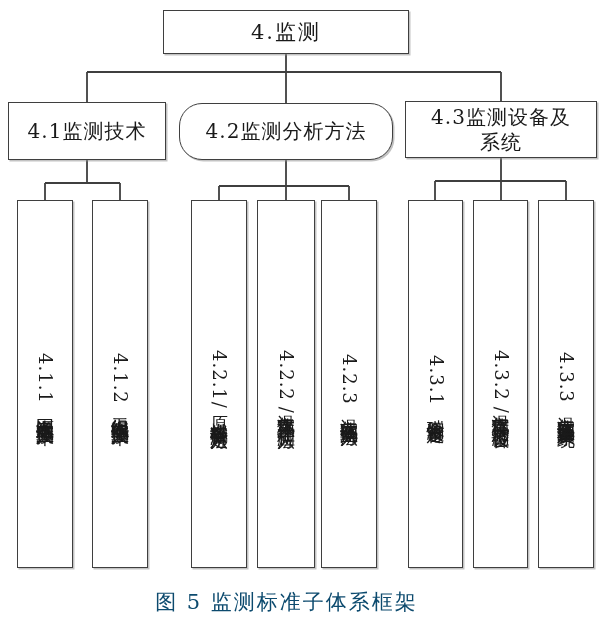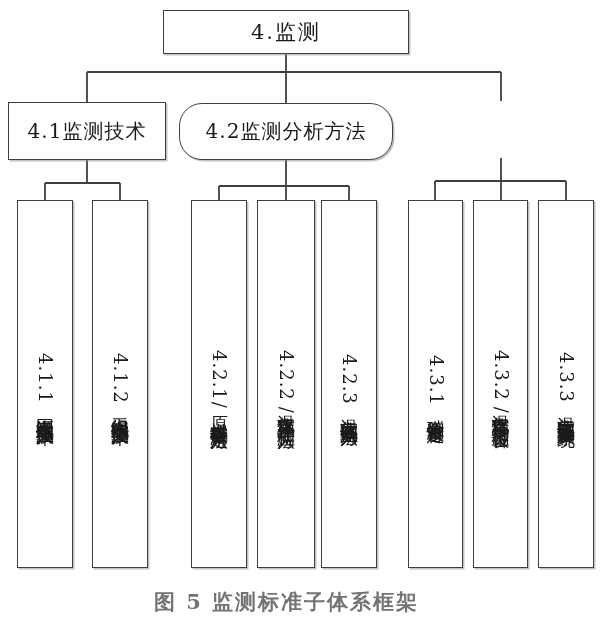--- a/index.html
+++ b/index.html
@@ -63,23 +63,23 @@
   .node-l3.b5 { left: 321px; width: 56px; }
   .node-l3.b6 { left: 408px; width: 55px; }
   .node-l3.b7 { left: 473px; width: 55px; }
   .node-l3.b8 { left: 538px; width: 56px; }
   .caption {
     position: absolute;
     left: 0; top: 588px;
     width: 573px;
     text-align: center;
     font-size: 21px;
-    font-weight: bold;
+    font-weight: normal;
     letter-spacing: 2px;
-    color: #737373;
+    color: #0c4a6e;
   }
 </style>
 </head>
 <body>
 
 <div class="canvas">
 
   <svg class="connectors" width="611" height="627" viewBox="0 0 611 627">
 
     <path d="M286,54 V72 M87,72 H501 M87,72 V102 M286,72 V103 M501,72 V101" fill="none" stroke="#3f3f3f" stroke-width="1.8"></path>
@@ -93,20 +93,24 @@
 
   <div class="node node-root">
     <span>4.监测</span>
   </div>
 
   <div class="node node-l2 b41">
     <span>4.1监测技术</span>
   </div>
   <div class="node node-l2 b42">
     <span>4.2监测分析方法</span>
+  </div>
+  <div class="node node-l2 b43">
+    <span>4.3监测设备及
+系统</span>
   </div>
 
   <div class="node node-l3 b1">
     <span class="vtext">4.1.1固定源温室气体监测技术</span>
   </div>
   <div class="node node-l3 b2">
     <span class="vtext">4.1.2无组织温室气体监测技术</span>
   </div>
   <div class="node node-l3 b3">
     <span class="vtext">4.2.1原/燃料碳含量测定方法</span>

